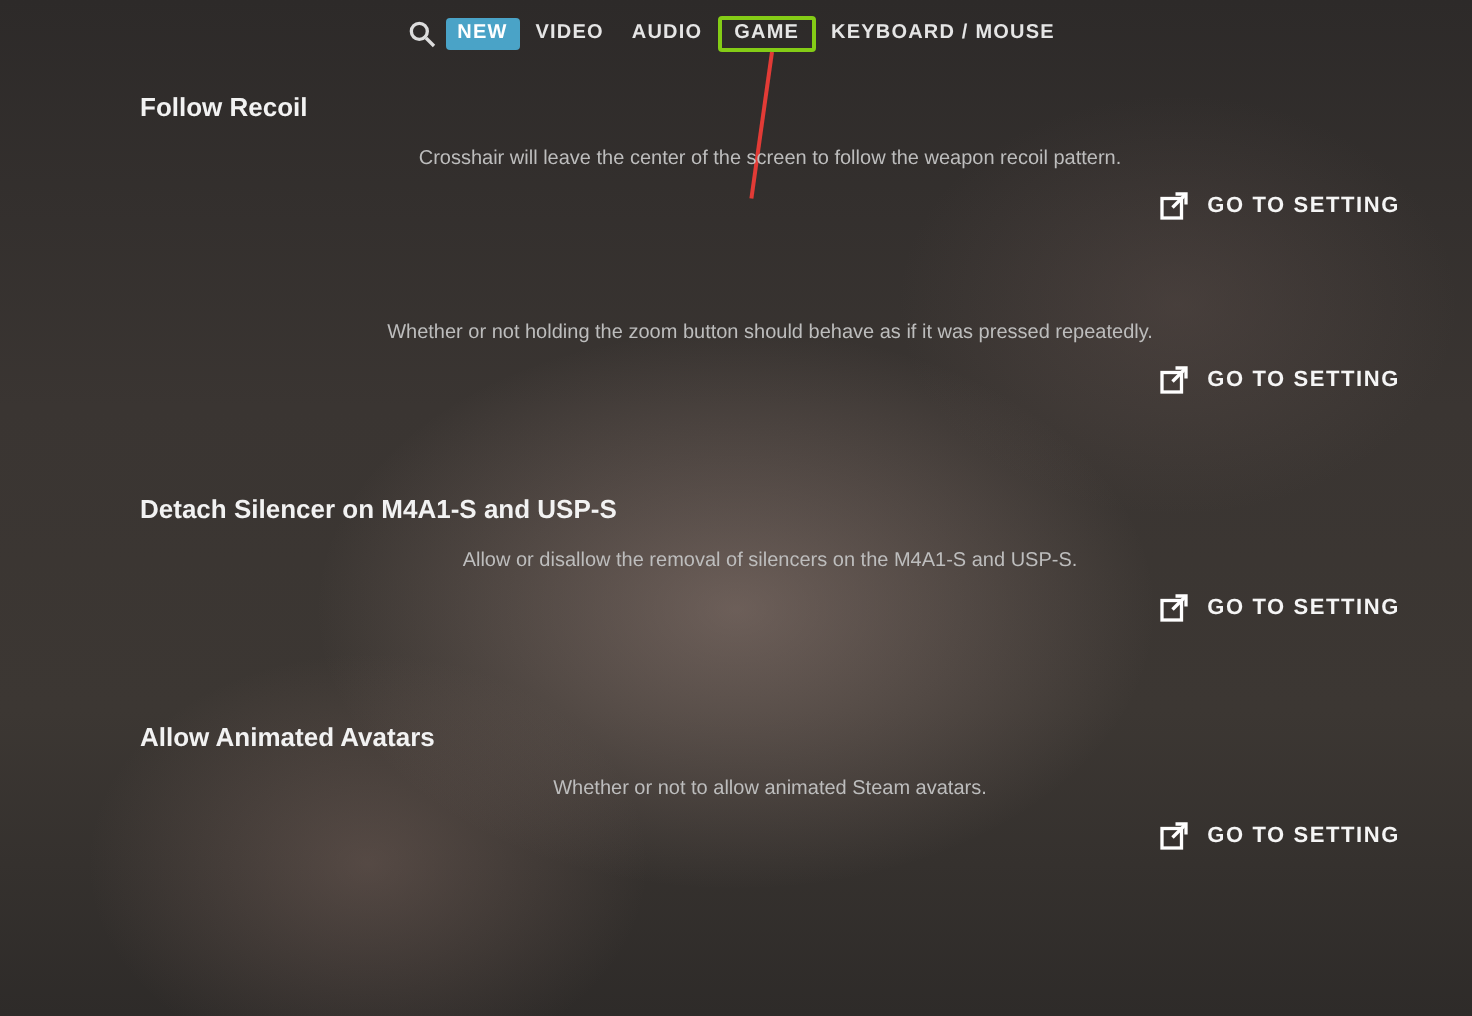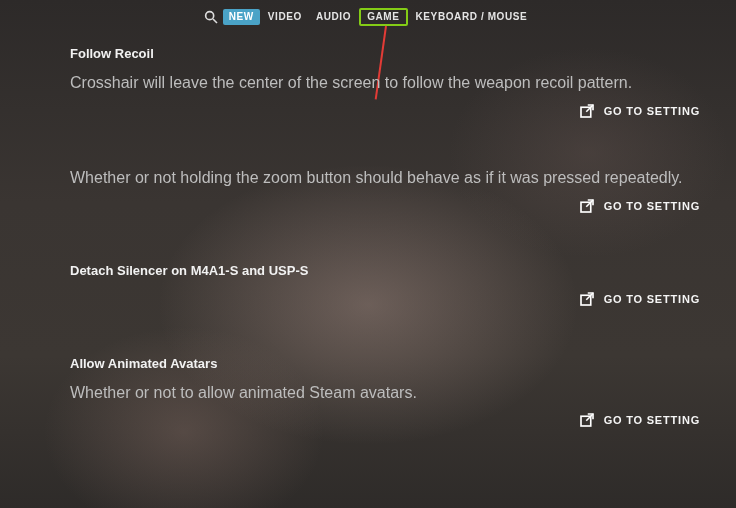--- a/index.html
+++ b/index.html
@@ -75,23 +75,24 @@
   .setting-block {
     margin-bottom: 48px;
   }
   .setting-title {
     font-size: 13px;
     font-weight: 700;
     color: #f2f2f2;
     margin-bottom: 12px;
   }
   .setting-desc {
-    font-size: 16px;
+    font-size: 10px;
     color: #bdbdbd;
     line-height: 1.3;
+    text-align: center;
   }
   .go-row {
     display: flex;
     justify-content: flex-end;
     margin-top: 8px;
   }
   .go-btn {
     display: inline-flex;
     align-items: center;
     gap: 8px;
@@ -159,20 +160,21 @@
             <line x1="20" y1="4" x2="11" y2="13"></line>
           </svg>
         </span>
         <span class="go-label">GO TO SETTING</span>
       </div>
     </div>
   </div>
 
   <div class="setting-block">
     <div class="setting-title">Detach Silencer on M4A1-S and USP-S</div>
+    <div class="setting-desc">Allow or disallow the removal of silencers on the M4A1-S and USP-S.</div>
     <div class="go-row">
       <div class="go-btn">
         <span class="go-icon">
           <svg viewBox="0 0 24 24" width="18" height="18" fill="none" stroke-width="2.2">
             <rect x="4" y="7" width="13" height="13"></rect>
             <polyline points="13,4 20,4 20,11"></polyline>
             <line x1="20" y1="4" x2="11" y2="13"></line>
           </svg>
         </span>
         <span class="go-label">GO TO SETTING</span>

